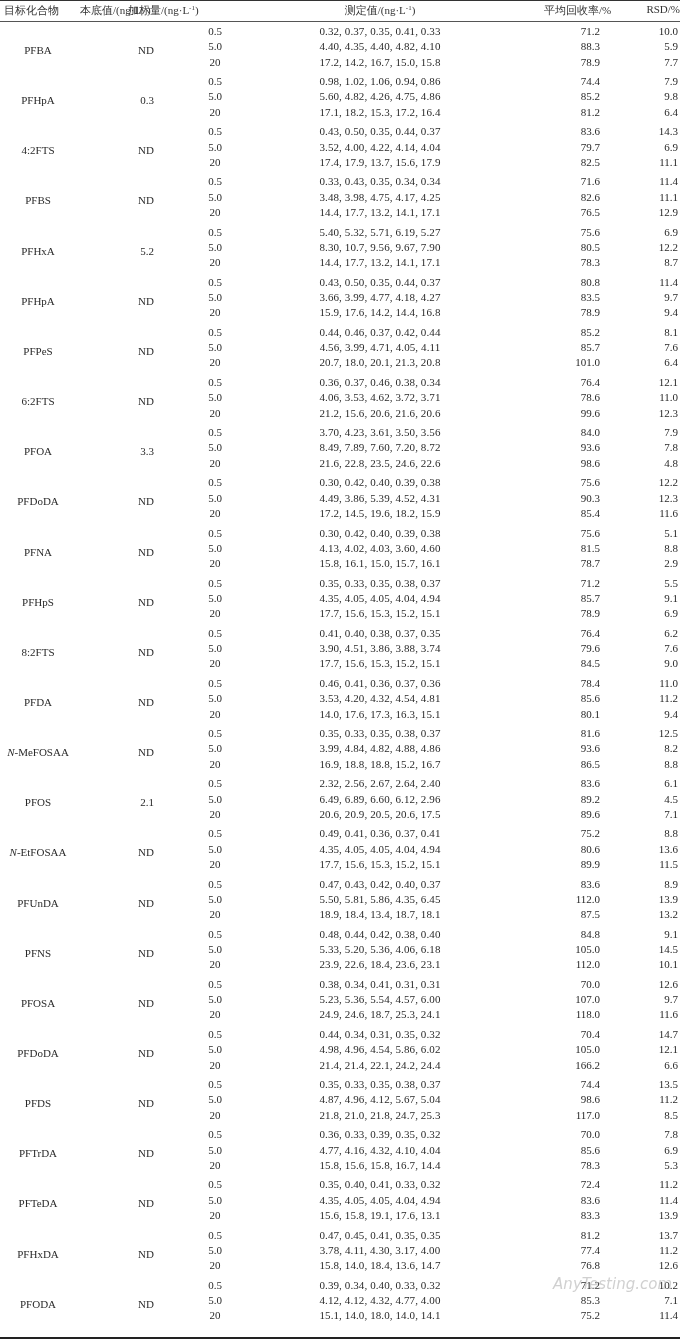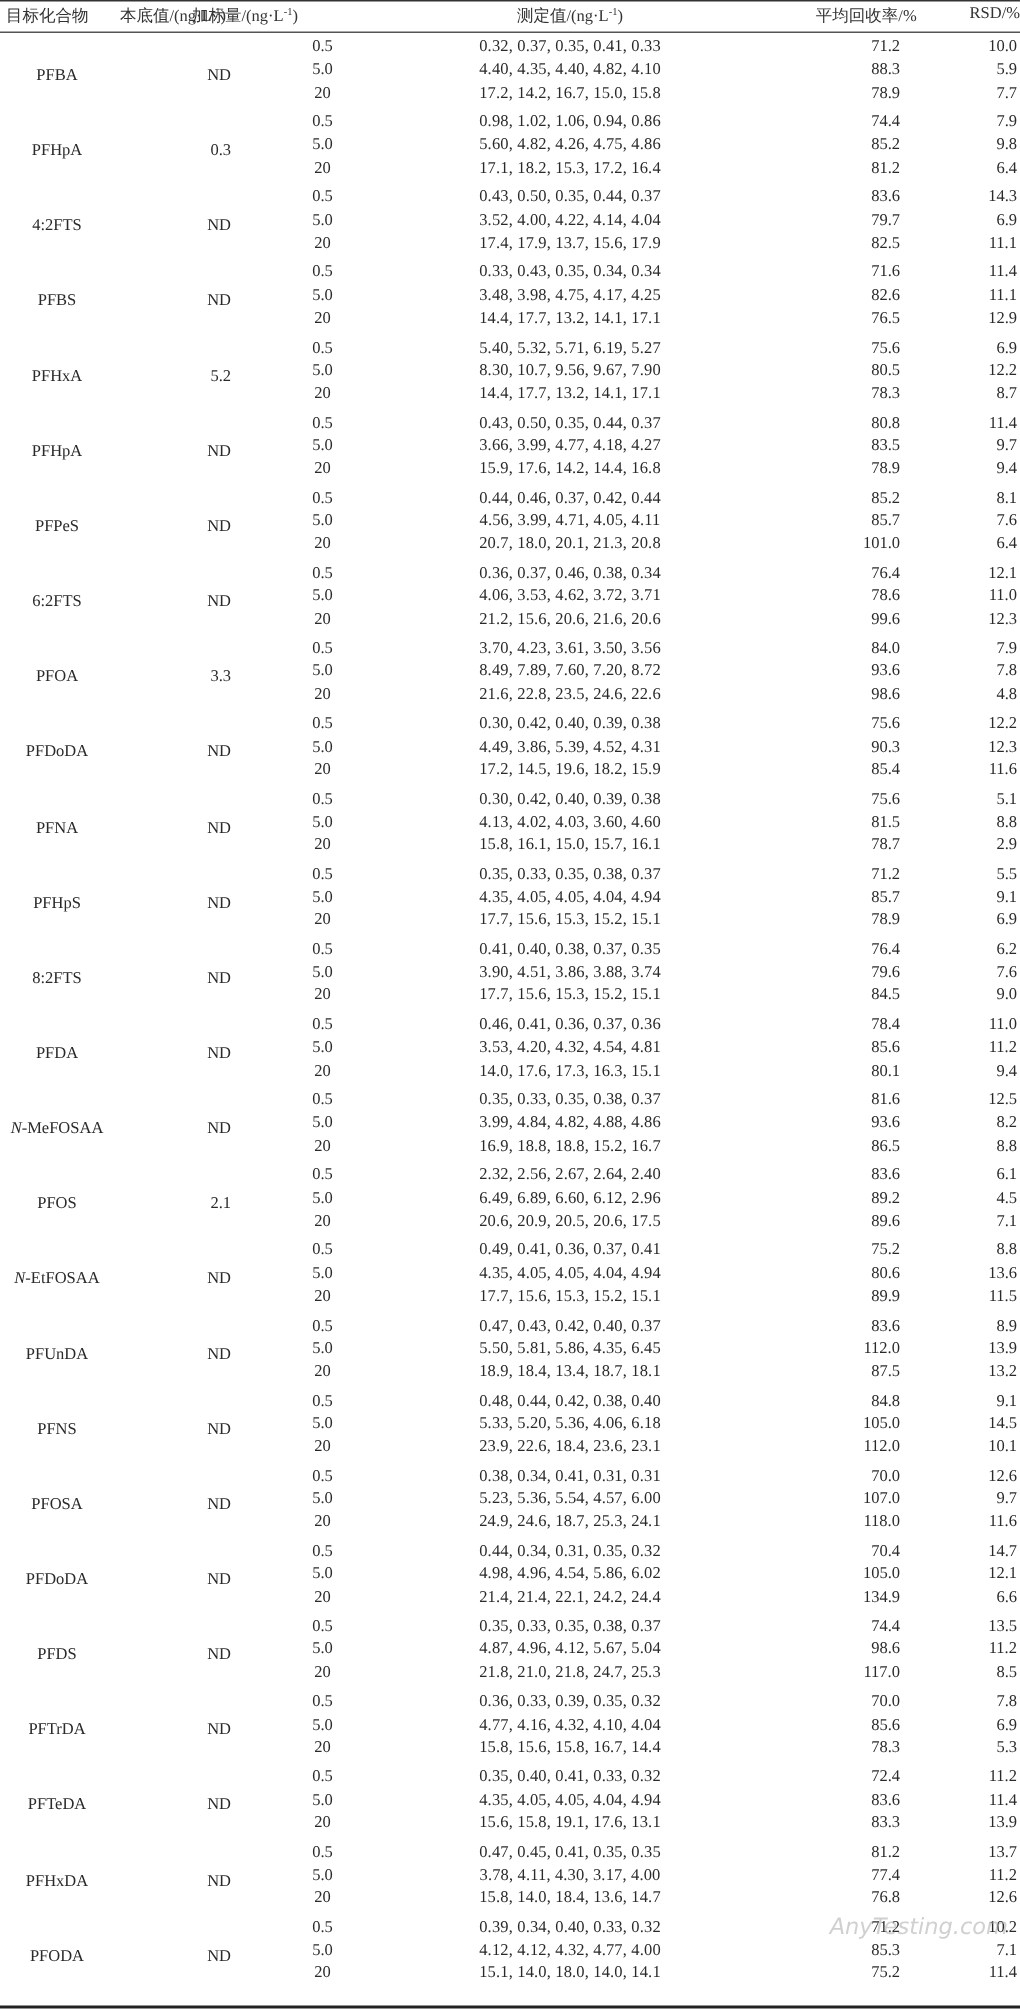--- a/index.html
+++ b/index.html
@@ -498,21 +498,21 @@
         </div>
         <div class="row" style="top: 15.3px;">
           <div class="cell spike">5.0</div>
           <div class="cell measured">4.98, 4.96, 4.54, 5.86, 6.02</div>
           <div class="cell recovery">105.0</div>
           <div class="cell rsd">12.1</div>
         </div>
         <div class="row" style="top: 30.6px;">
           <div class="cell spike">20</div>
           <div class="cell measured">21.4, 21.4, 22.1, 24.2, 24.4</div>
-          <div class="cell recovery">134.9</div>
+          <div class="cell recovery">166.2</div>
           <div class="cell rsd">6.6</div>
         </div>
       </div>
       <div class="group" style="top: 1078.15px;">
         <div class="cell compound"><span>PFDS</span></div>
         <div class="cell bg">ND</div>
         <div class="row" style="top: 0px;">
           <div class="cell spike">0.5</div>
           <div class="cell measured">0.35, 0.33, 0.35, 0.38, 0.37</div>
           <div class="cell recovery">74.4</div>

